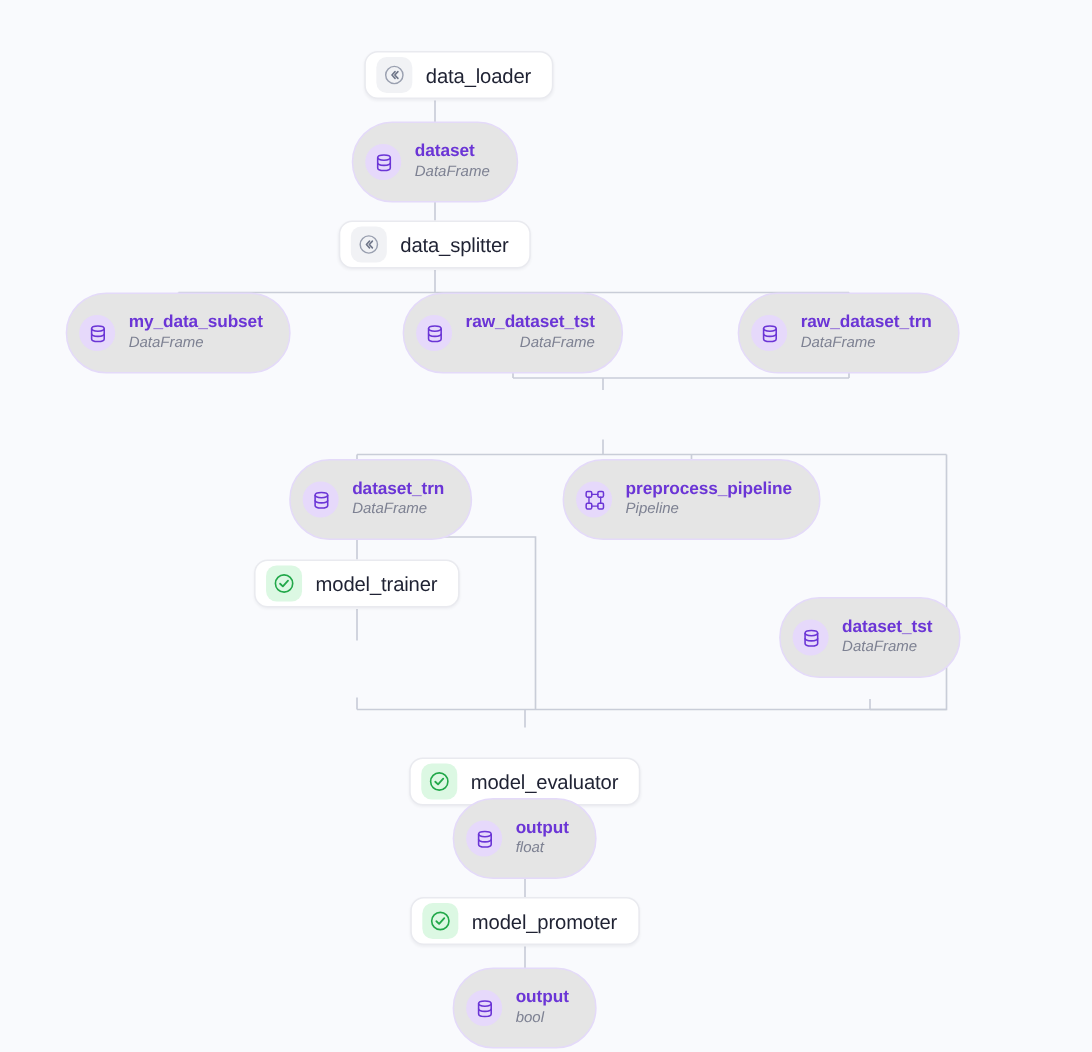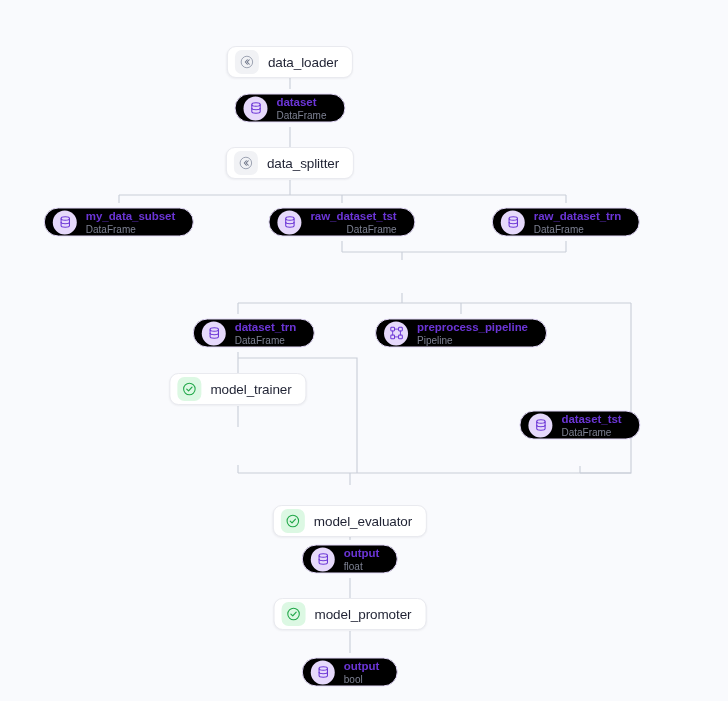--- a/index.html
+++ b/index.html
@@ -55,44 +55,45 @@
   }
   .node.step .label {
     font-size: 13.5px;
     color: #1f2233;
     font-weight: 500;
     letter-spacing: -0.1px;
   }
 
   
   .node.artifact {
-    background: #000000;
+    background: #e5e5e5;
     border: 1px solid #e4daf9;
     border-radius: 999px;
-    height: 29px;
+    height: 54px;
     padding: 0 18px 0 8px;
     gap: 9px;
   }
   .node.artifact .texts {
     display: flex;
     flex-direction: column;
     justify-content: center;
     line-height: 1.12;
   }
   .node.artifact .label {
     font-size: 11.5px;
     font-weight: 700;
     color: #6b35d6;
     letter-spacing: -0.05px;
   }
   .node.artifact .sublabel {
     font-size: 10px;
     color: #7d8192;
     font-weight: 400;
     margin-top: 1px;
+    font-style: italic;
   }
 
   
   .chip {
     width: 24px;
     height: 24px;
     border-radius: 7px;
     display: flex;
     align-items: center;
     justify-content: center;
@@ -141,21 +142,21 @@
     <path d="M238,473 L631,473"></path>
     <path d="M350,473 L350,485"></path>
 
     <path d="M350,518 L350,540"></path>
 
     <path d="M350,578 L350,598"></path>
 
     <path d="M350,631 L350,653"></path>
   </svg>
 
-  <div class="node step" style="left:290px; top:50px;margin-top:12px;">
+  <div class="node step" style="left:306px; top:50px;">
     <span class="chip gray">
       <svg width="16" height="16" viewBox="0 0 20 20">
           <circle cx="10" cy="10" r="7.2" fill="none" stroke="#9aa0b0" stroke-width="1.2"></circle>
           <path d="M10.6 7.2 L8 10 L10.6 12.8 M13 7.2 L10.4 10 L13 12.8" fill="none" stroke="#6f7689" stroke-width="1.3" stroke-linecap="round" stroke-linejoin="round"></path>
         </svg>
     </span>
     <span class="label">data_loader</span>
   </div>
 
   <div class="node artifact" style="left:290px; top:108px;">

